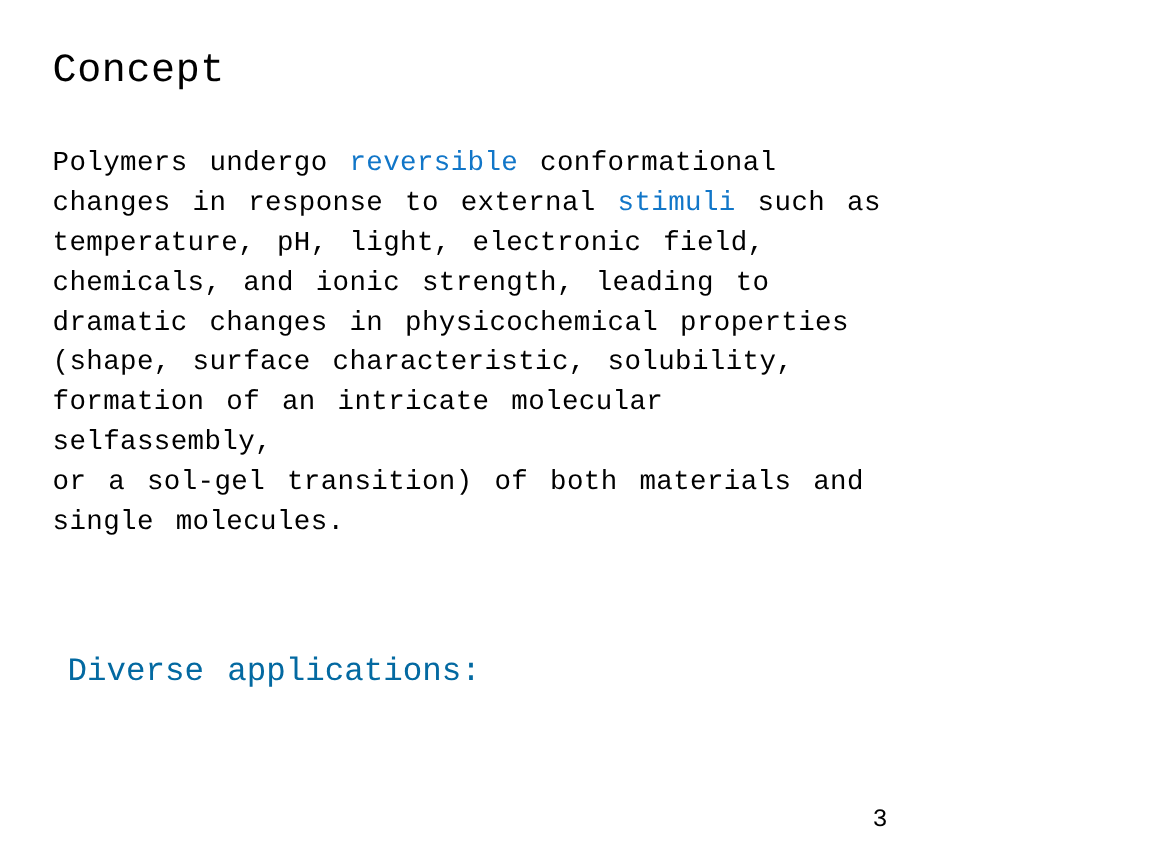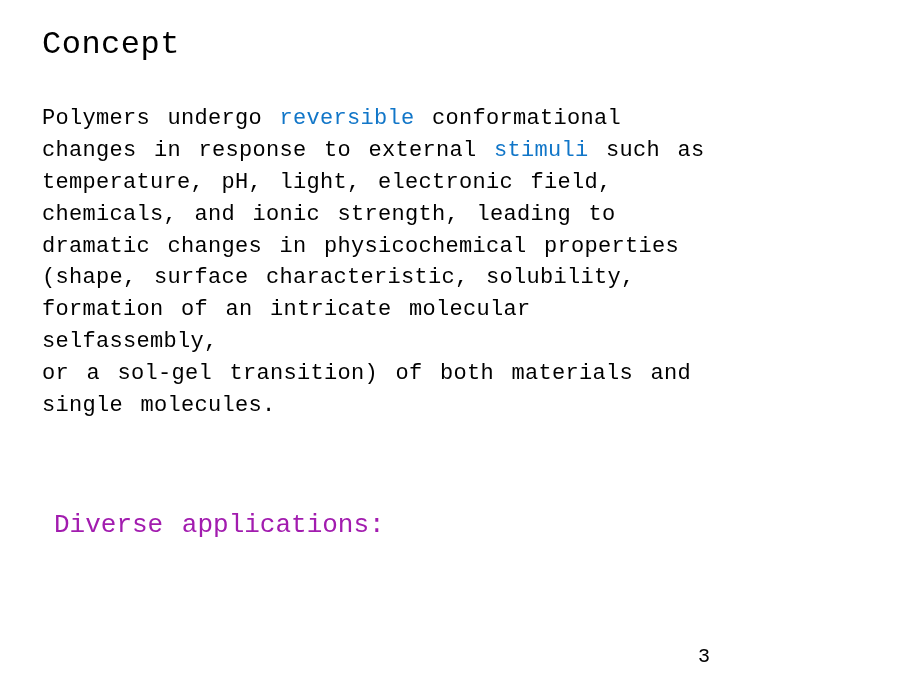--- a/index.html
+++ b/index.html
@@ -8,21 +8,21 @@
       height: 690px;
       background: #ffffff;
       font-family: "Courier New", "SimSun", monospace;
       overflow: hidden;
       position: relative;
     }
     .slide {
       width: 752px;
       height: 690px;
       position: relative;
-      padding: 26px 42px 0 42px;
+      padding: 38px 42px 0 42px;
     }
     .title {
       font-size: 32px;
       font-weight: normal;
       color: #000;
       margin-bottom: 12px;
       letter-spacing: 0.5px;
     }
     .para1 {
       font-size: 22px;
@@ -32,21 +32,21 @@
       letter-spacing: 0.3px;
       margin-top: 40px;
     }
     .para1 .blue { color: #1176c8; }
     .section2 {
       margin-top: 88px;
       padding-left: 12px;
     }
     .subhead {
       font-size: 26px;
-      color: #a21caf;
+      color: #0369a1;
       word-spacing: 3px;
       margin-bottom: 10px;
     }
     .para2 {
       font-size: 26px;
       color: #c00000;
       line-height: 1.45;
       word-spacing: 4px;
       letter-spacing: 0.3px;
     }

